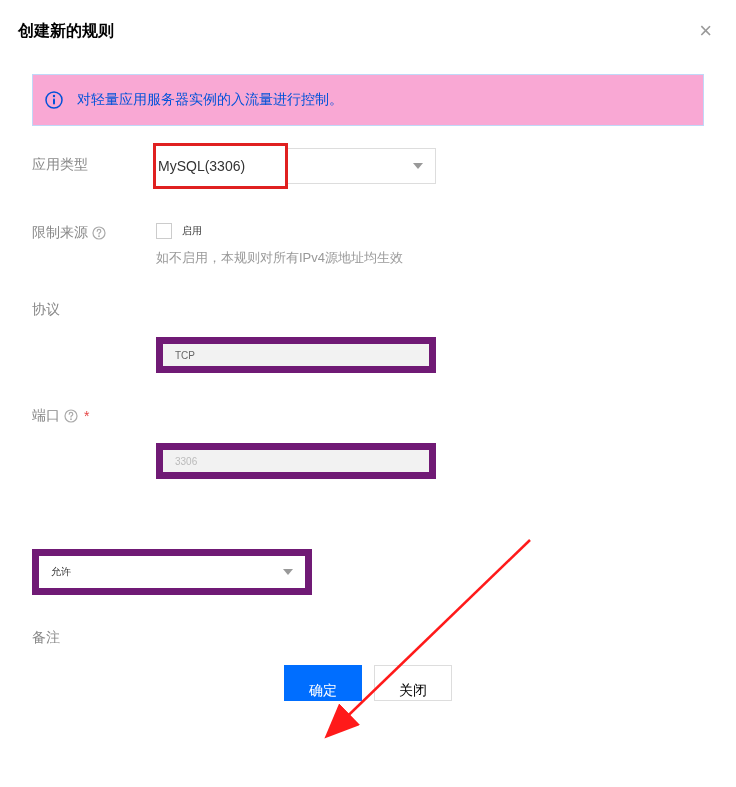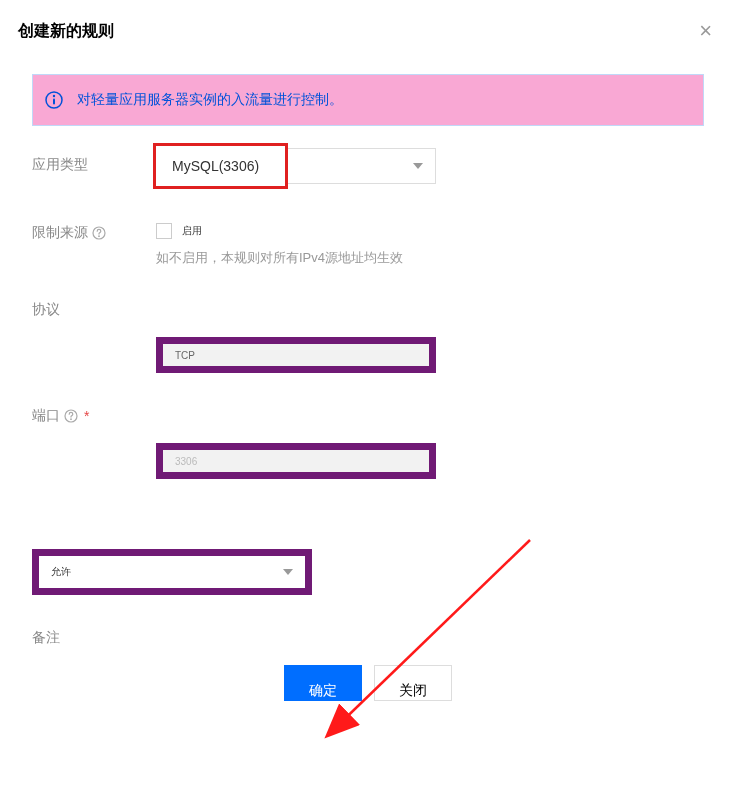--- a/index.html
+++ b/index.html
@@ -194,21 +194,21 @@
       position: absolute;
       left: -3px; top: -5px;
       border: 3px solid #e02020;
       padding: 0;
     }
     .app-type-inner {
       width: 129px;
       height: 40px;
       display: flex;
       align-items: center;
-      padding-left: 16px;
+      padding-left: 2px;
       font-size: 14px;
       color: #333;
       background: #fff;
     }
   </style>
 </head>
 <body>
 
 <div class="dialog">
   <div class="header">

